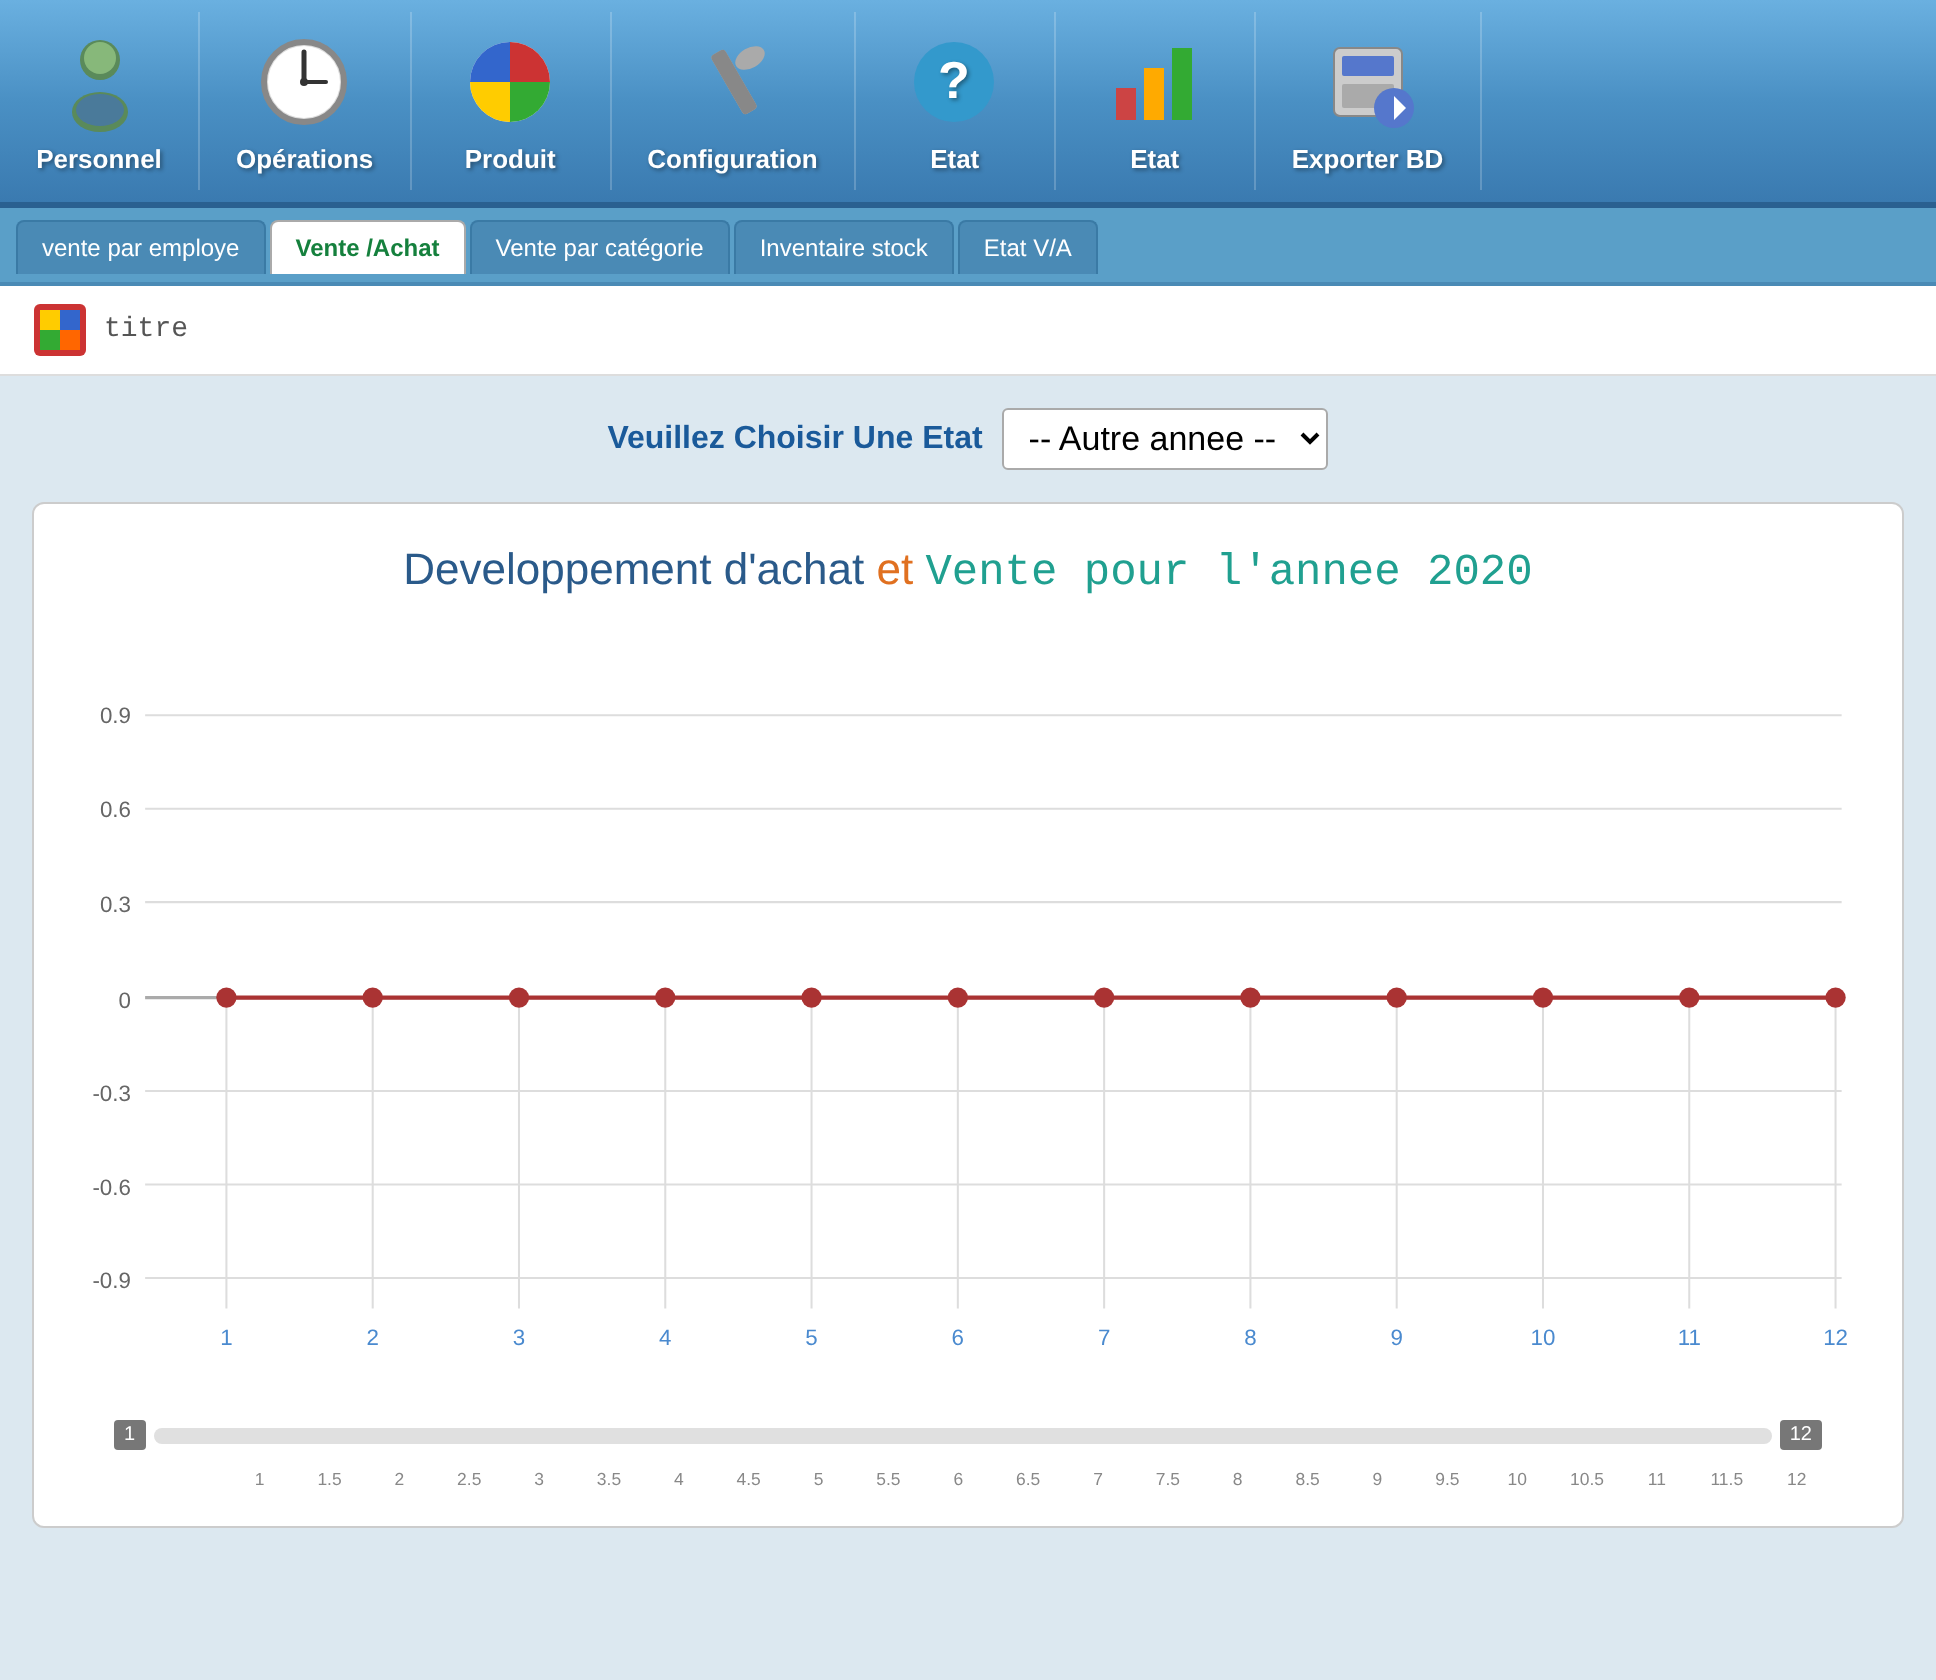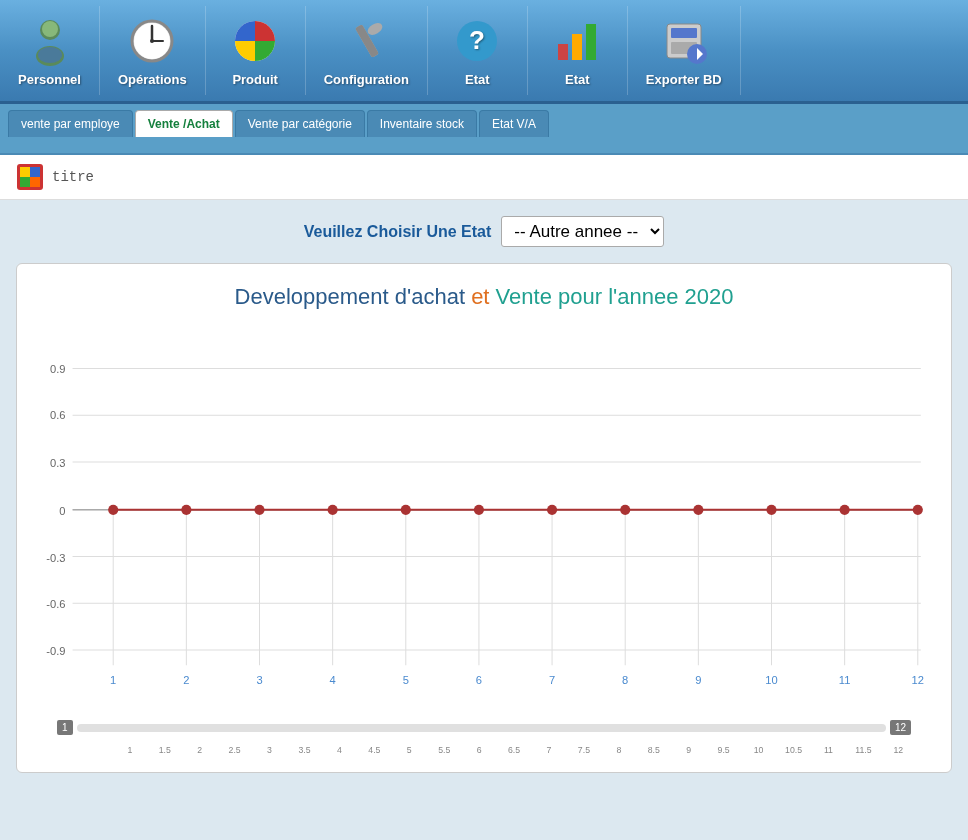--- a/index.html
+++ b/index.html
@@ -35,21 +35,21 @@
       display: flex;
       align-items: center;
       justify-content: center;
     }
 
     
     .tab-bar {
       background: #5a9fc8;
       display: flex;
       align-items: center;
-      padding: 6px 8px 16px;
+      padding: 6px 8px 4px;
       gap: 2px;
       border-bottom: 2px solid #4a8ab5;
     }
     .tab {
       padding: 6px 12px;
       font-size: 12px;
       cursor: pointer;
       border-radius: 4px 4px 0 0;
       background: #4a8ab5;
       color: white;
@@ -278,21 +278,21 @@
       <option>-- Autre annee --</option>
       <option>2020</option>
       <option>2019</option>
       <option>2018</option>
       <option>2017</option>
     </select>
   </div>
 
   <div class="chart-container">
     <div class="chart-title">
-      <span style="color:#2a5a8a;">Developpement d'achat </span><span class="orange" style="color:#e07020;"> et </span><span class="teal" style="color:#20a090;">Vente pour l'annee 2020</span>
+      <span style="color:#2a5a8a;">Developpement d'achat </span><span class="orange" style="color:#e07020;"> et </span><span class="teal" style="color:#20a090;font-family:Liberation Mono, monospace;">Vente pour l'annee 2020</span>
     </div>
 
     <div class="chart-svg-wrapper">
       <svg width="100%" viewBox="0 0 880 380" xmlns="http://www.w3.org/2000/svg">
 
         <text x="28" y="42" font-size="11" fill="#666" text-anchor="end">0.9</text>
         <text x="28" y="88" font-size="11" fill="#666" text-anchor="end">0.6</text>
         <text x="28" y="135" font-size="11" fill="#666" text-anchor="end">0.3</text>
         <text x="28" y="182" font-size="11" fill="#666" text-anchor="end">0</text>
         <text x="28" y="228" font-size="11" fill="#666" text-anchor="end">-0.3</text>

